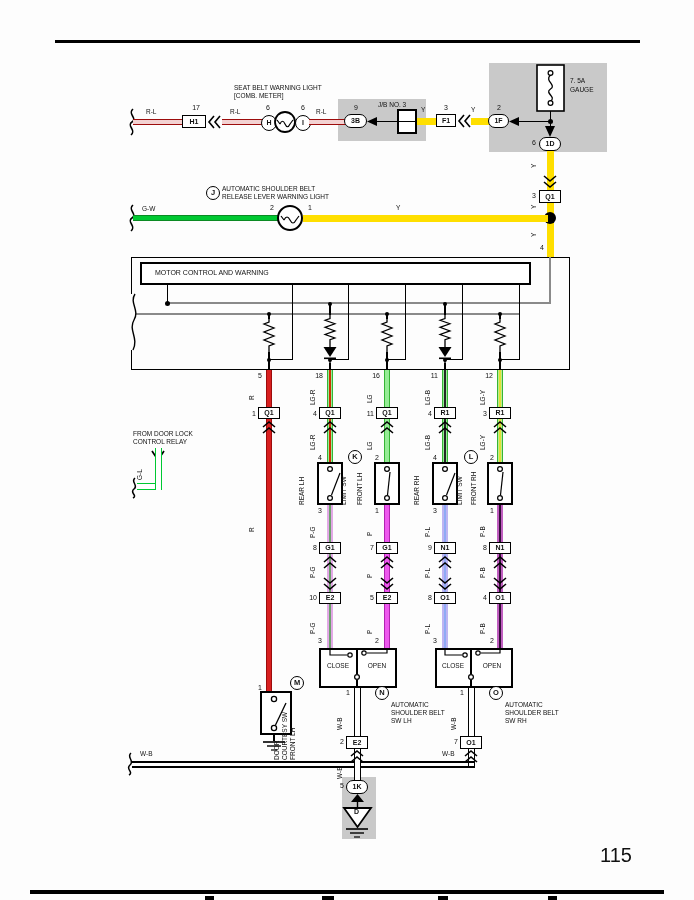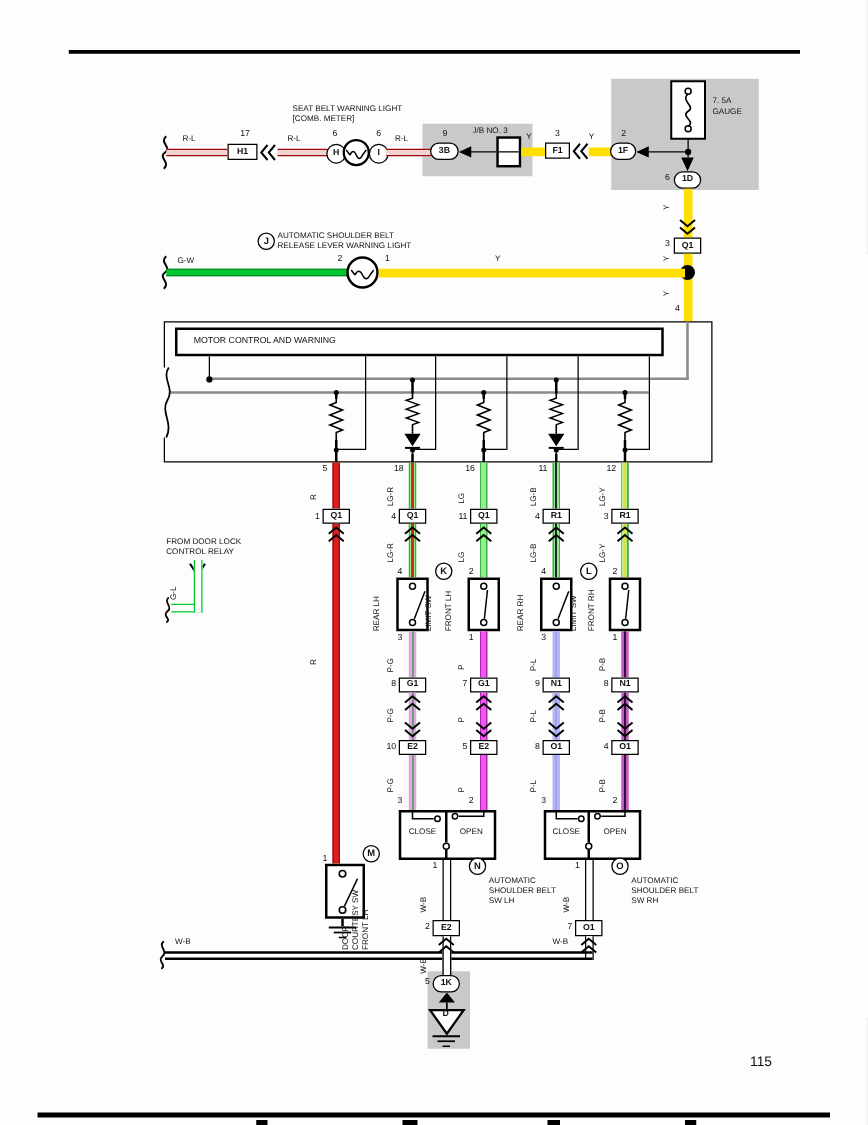--- a/index.html
+++ b/index.html
@@ -48,21 +48,21 @@
 <div id="canvas">
 
   <div class="abs thin" style="left:55px;top:40px;width:585px;height:3px"></div>
   <div class="abs thin" style="left:30px;top:890px;width:634px;height:4px"></div>
   <div class="abs">
     <div class="abs thin" style="left:205px;top:896px;width:9px;height:4px"></div>
     <div class="abs thin" style="left:322px;top:896px;width:12px;height:4px"></div>
     <div class="abs thin" style="left:438px;top:896px;width:10px;height:4px"></div>
     <div class="abs thin" style="left:548px;top:896px;width:9px;height:4px"></div>
   </div>
-  <div class="abs" style="left:600px;top:844px;font-size:11px">115</div>
+  <div class="abs" style="left:600px;top:844px;font-size:20px">115</div>
 
   <div class="grayarea" style="left:338px;top:99px;width:88px;height:42px"></div>
   <div class="grayarea" style="left:489px;top:63px;width:118px;height:89px"></div>
   <div class="grayarea" style="left:342px;top:777px;width:34px;height:62px"></div>
 
   <svg style="left:125px;top:108px" width="14" height="28" viewBox="0 0 14 28">
     <path d="M8,1 C2,6 13,10 7,14 C1,18 12,22 6,27" stroke="#000" stroke-width="1.6" fill="none"></path>
   </svg>
   <div class="hwire h-rl" style="left:133px;top:119px;width:49px"></div>
   <div class="lbl" style="left:146px;top:108px">R-L</div>

